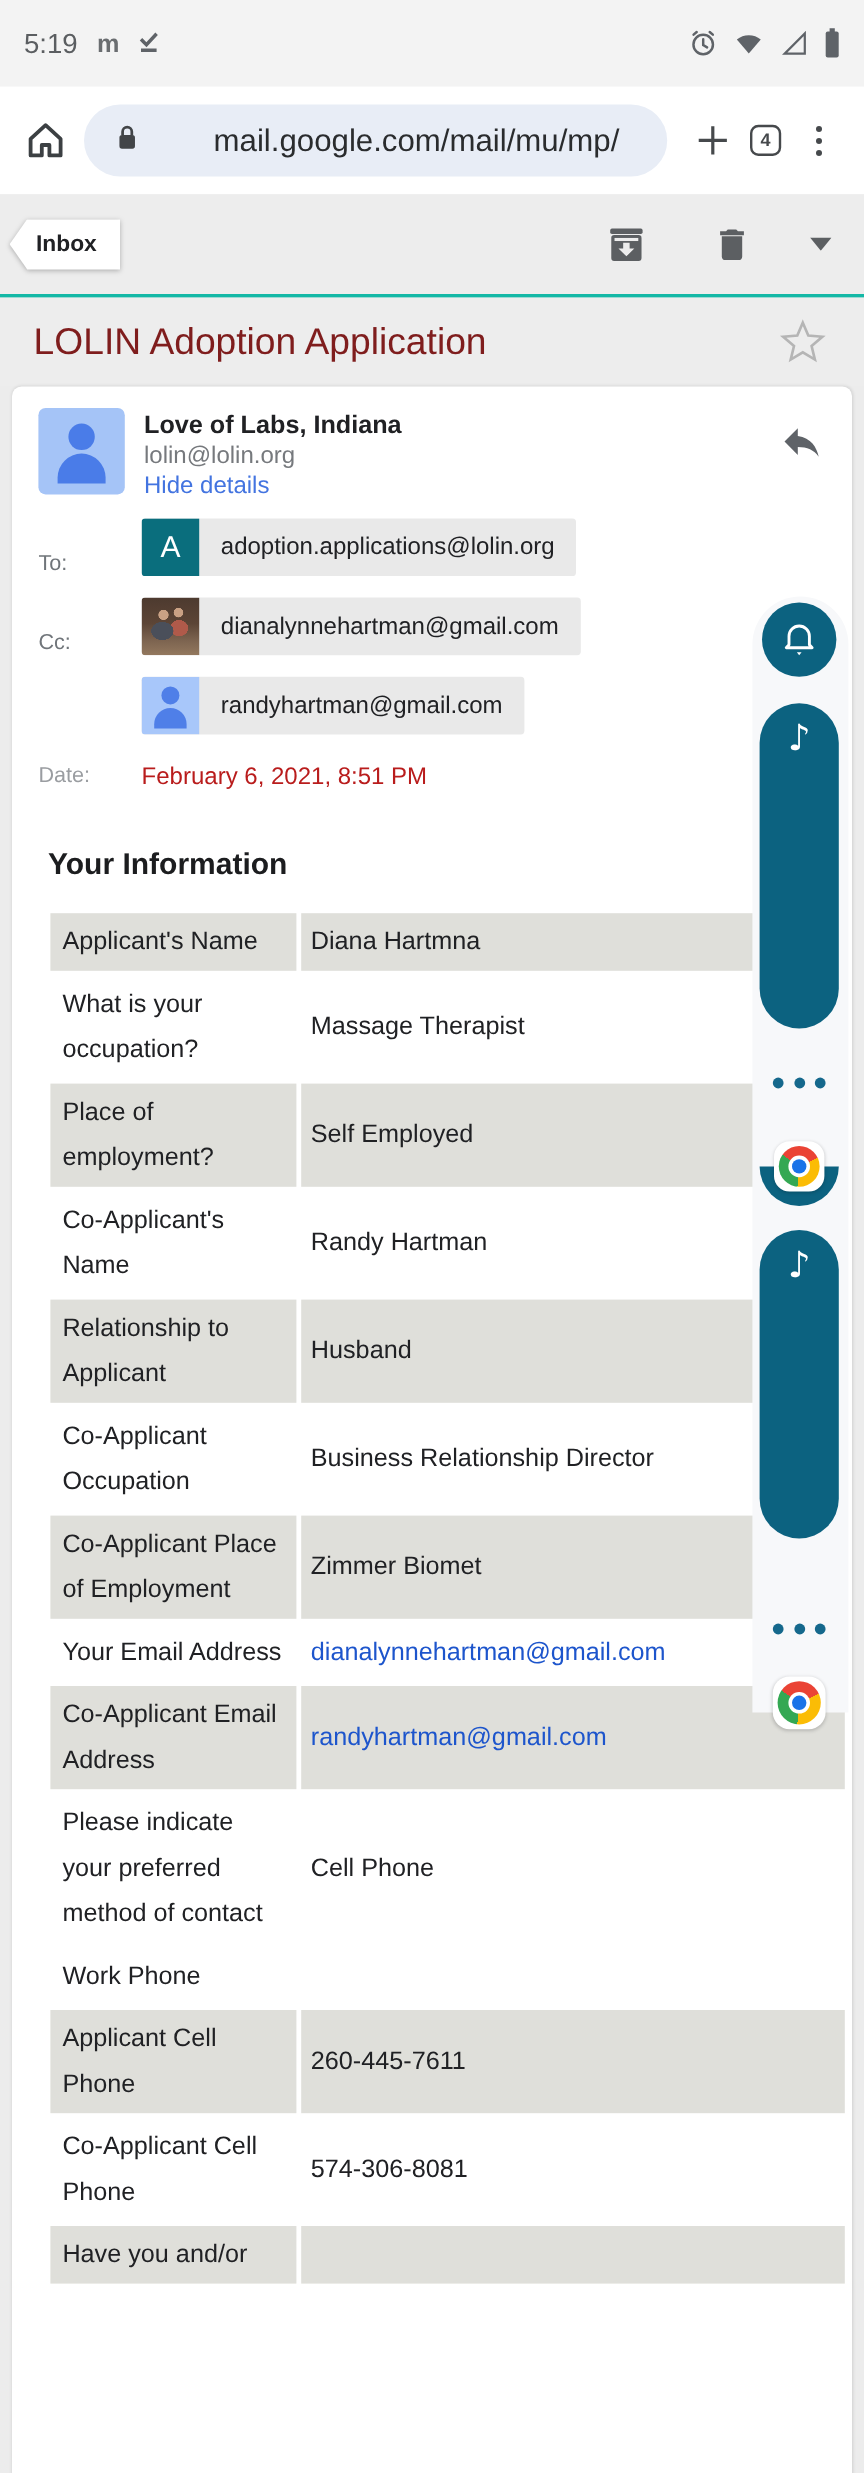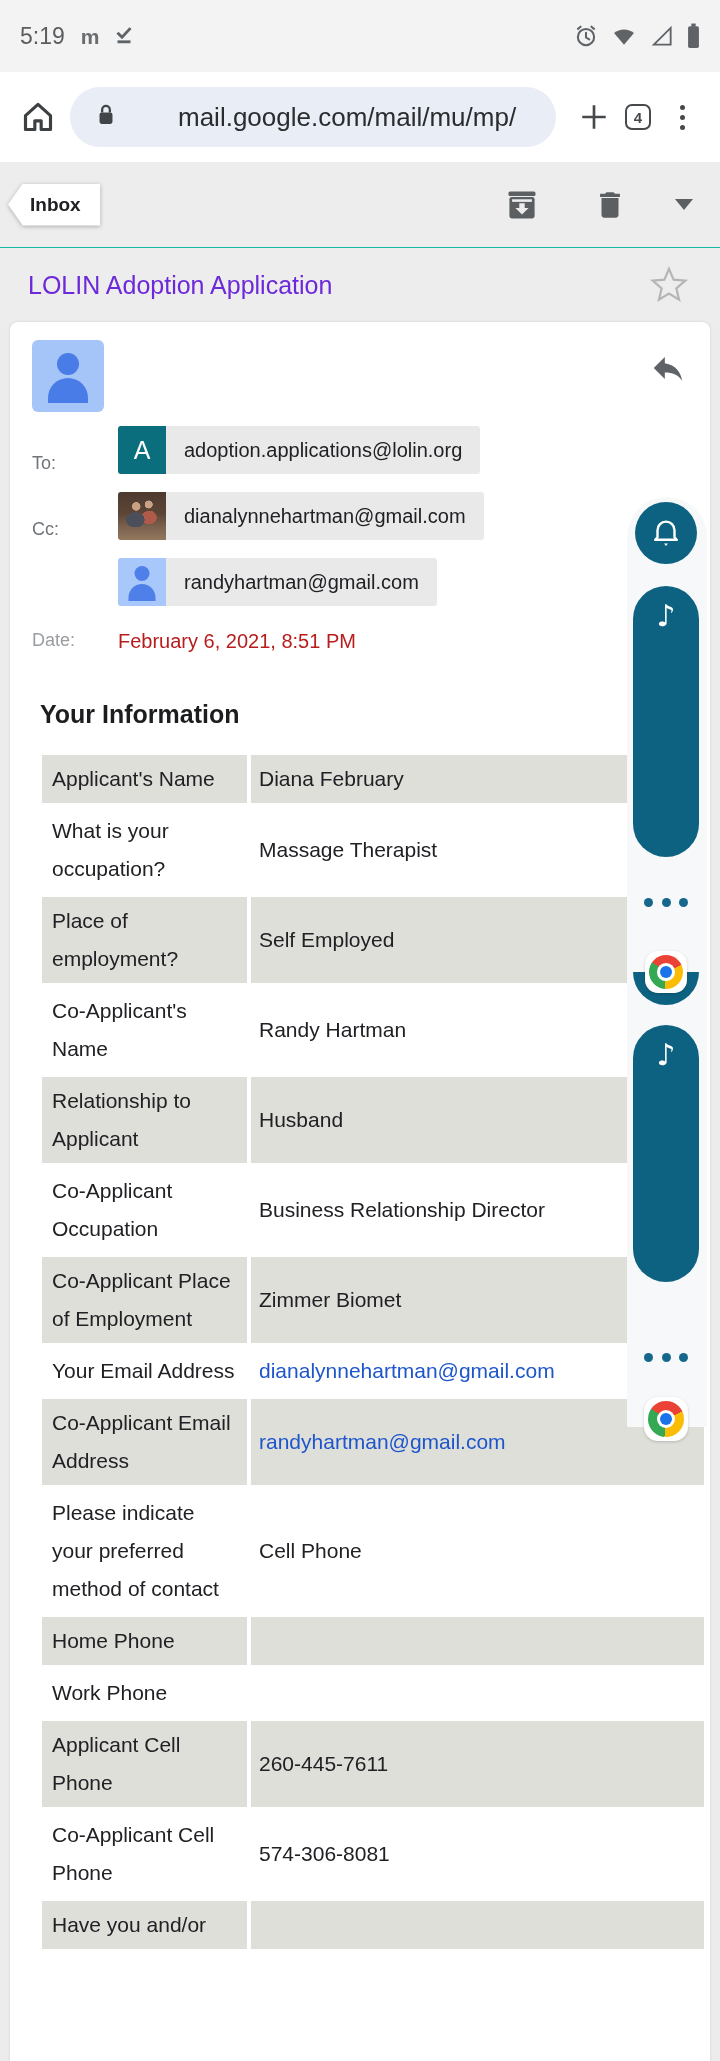--- a/index.html
+++ b/index.html
@@ -19,30 +19,30 @@
   .chrome-toolbar { height:90px; background:#ffffff; display:flex; align-items:center; padding:0 16px; }
   .tb-home { width:44px; height:44px; display:flex; align-items:center; justify-content:center; }
   .url-pill { flex:1; height:60px; margin:0 16px 0 10px; background:#e8edf6; border-radius:30px; display:flex; align-items:center; padding-left:26px; overflow:hidden;gap:48px; }
   .url-text { margin-left:14px; font-size:26px; color:#2a2c2e; white-space:nowrap; }
   .tb-btn { display:flex; align-items:center; justify-content:center; width:44px; height:44px; }
   .tab-box { width:26px; height:26px; border:2.6px solid #46494c; border-radius:7px; display:flex; align-items:center; justify-content:center; font-size:15px; font-weight:bold; color:#46494c; }
   .kebab { display:flex; flex-direction:column; gap:5px; }
   .kebab span { width:5px; height:5px; border-radius:50%; background:#46494c; }
 
   
-  .gmail-bar { height:86px; background:#ededed; border-bottom:1px solid #14b8a6; display:flex; align-items:center; padding:0 16px 0 8px; }
+  .gmail-bar { height:86px; background:#ededed; border-bottom:3px solid #14b8a6; display:flex; align-items:center; padding:0 16px 0 8px; }
   .inbox-chip-wrap { filter:drop-shadow(0 1px 2px rgba(0,0,0,.28)); }
   .inbox-chip { width:92px; height:42px; background:#fff; clip-path:polygon(16% 0, 100% 0, 100% 100%, 16% 100%, 0 50%); display:flex; align-items:center; }
   .inbox-chip span { margin-left:22px; font-size:19px; font-weight:bold; color:#202124; }
   .gb-spacer { flex:1; }
   .gb-btn { width:56px; height:56px; display:flex; align-items:center; justify-content:center; }
 
   
   .subject-row { height:74px; background:#ededed; display:flex; align-items:center; padding:0 28px; }
-  .subject-text { flex:1; font-size:25px; color:#6d28d9; }
+  .subject-text { flex:1; font-size:31px; color:#7f1d1d; }
 
   
   .email-card { position:relative; margin:0 10px; background:#ffffff; border-radius:8px 8px 0 0; box-shadow:0 0 3px rgba(0,0,0,.12); padding:18px 20px 40px 22px; min-height:1800px; }
 
   .sender-row { display:flex; }
   .avatar { width:72px; height:72px; border-radius:6px; background:#a5c4f7; position:relative; overflow:hidden; flex:0 0 72px; }
   .avatar .head { position:absolute; left:50%; top:13px; transform:translateX(-50%); width:22px; height:22px; border-radius:50%; background:#4a7ce8; }
   .avatar .bodyshape { position:absolute; left:50%; bottom:9px; transform:translateX(-50%); width:40px; height:25px; border-radius:20px 20px 0 0; background:#4a7ce8; }
   .sender-meta { margin-left:16px; padding-top:2px; }
   .sender-name { font-size:21px; font-weight:bold; color:#202124; line-height:26px; }
@@ -217,20 +217,25 @@
     </div>
   </div>
 
   <div class="email-card">
 
     <div class="sender-row">
       <div class="avatar">
         <div class="head"></div>
           <div class="bodyshape"></div>
       </div>
+      <div class="sender-meta">
+        <div class="sender-name">Love of Labs, Indiana</div>
+        <div class="sender-email">lolin@lolin.org</div>
+        <div class="hide-details">Hide details</div>
+      </div>
     </div>
     <div class="reply-btn">
       <svg width="38" height="38" viewBox="0 0 24 24">
           <path d="M10 9V5l-7 7 7 7v-4.1c5 0 8.5 1.6 11 5.1-1-5-4-10-11-11z" fill="#5f6368"></path>
         </svg>
     </div>
 
     <div class="addr-block">
       <div class="addr-row">
         <div class="addr-label">To:</div>
@@ -262,21 +267,21 @@
       <div class="date-label">Date:</div>
       <div class="date-value">February 6, 2021, 8:51 PM</div>
     </div>
 
     <div class="section-title">Your Information</div>
 
     <table class="app-table">
       <tbody>
           <tr class="shaded">
             <td class="t-label">Applicant's Name</td>
-            <td class="t-value">Diana February</td>
+            <td class="t-value">Diana Hartmna</td>
           </tr>
           <tr>
             <td class="t-label">What is your occupation?</td>
             <td class="t-value">Massage Therapist</td>
           </tr>
           <tr class="shaded">
             <td class="t-label">Place of employment?</td>
             <td class="t-value">Self Employed</td>
           </tr>
           <tr>
@@ -299,24 +304,20 @@
             <td class="t-label">Your Email Address</td>
             <td class="t-value"><span class="email-link">dianalynnehartman@gmail.com</span></td>
           </tr>
           <tr class="shaded">
             <td class="t-label">Co-Applicant Email Address</td>
             <td class="t-value"><span class="email-link">randyhartman@gmail.com</span></td>
           </tr>
           <tr>
             <td class="t-label">Please indicate your preferred method of contact</td>
             <td class="t-value">Cell Phone</td>
-          </tr>
-          <tr class="shaded">
-            <td class="t-label">Home Phone</td>
-            <td class="t-value"></td>
           </tr>
           <tr>
             <td class="t-label">Work Phone</td>
             <td class="t-value"></td>
           </tr>
           <tr class="shaded">
             <td class="t-label">Applicant Cell Phone</td>
             <td class="t-value">260-445-7611</td>
           </tr>
           <tr>

